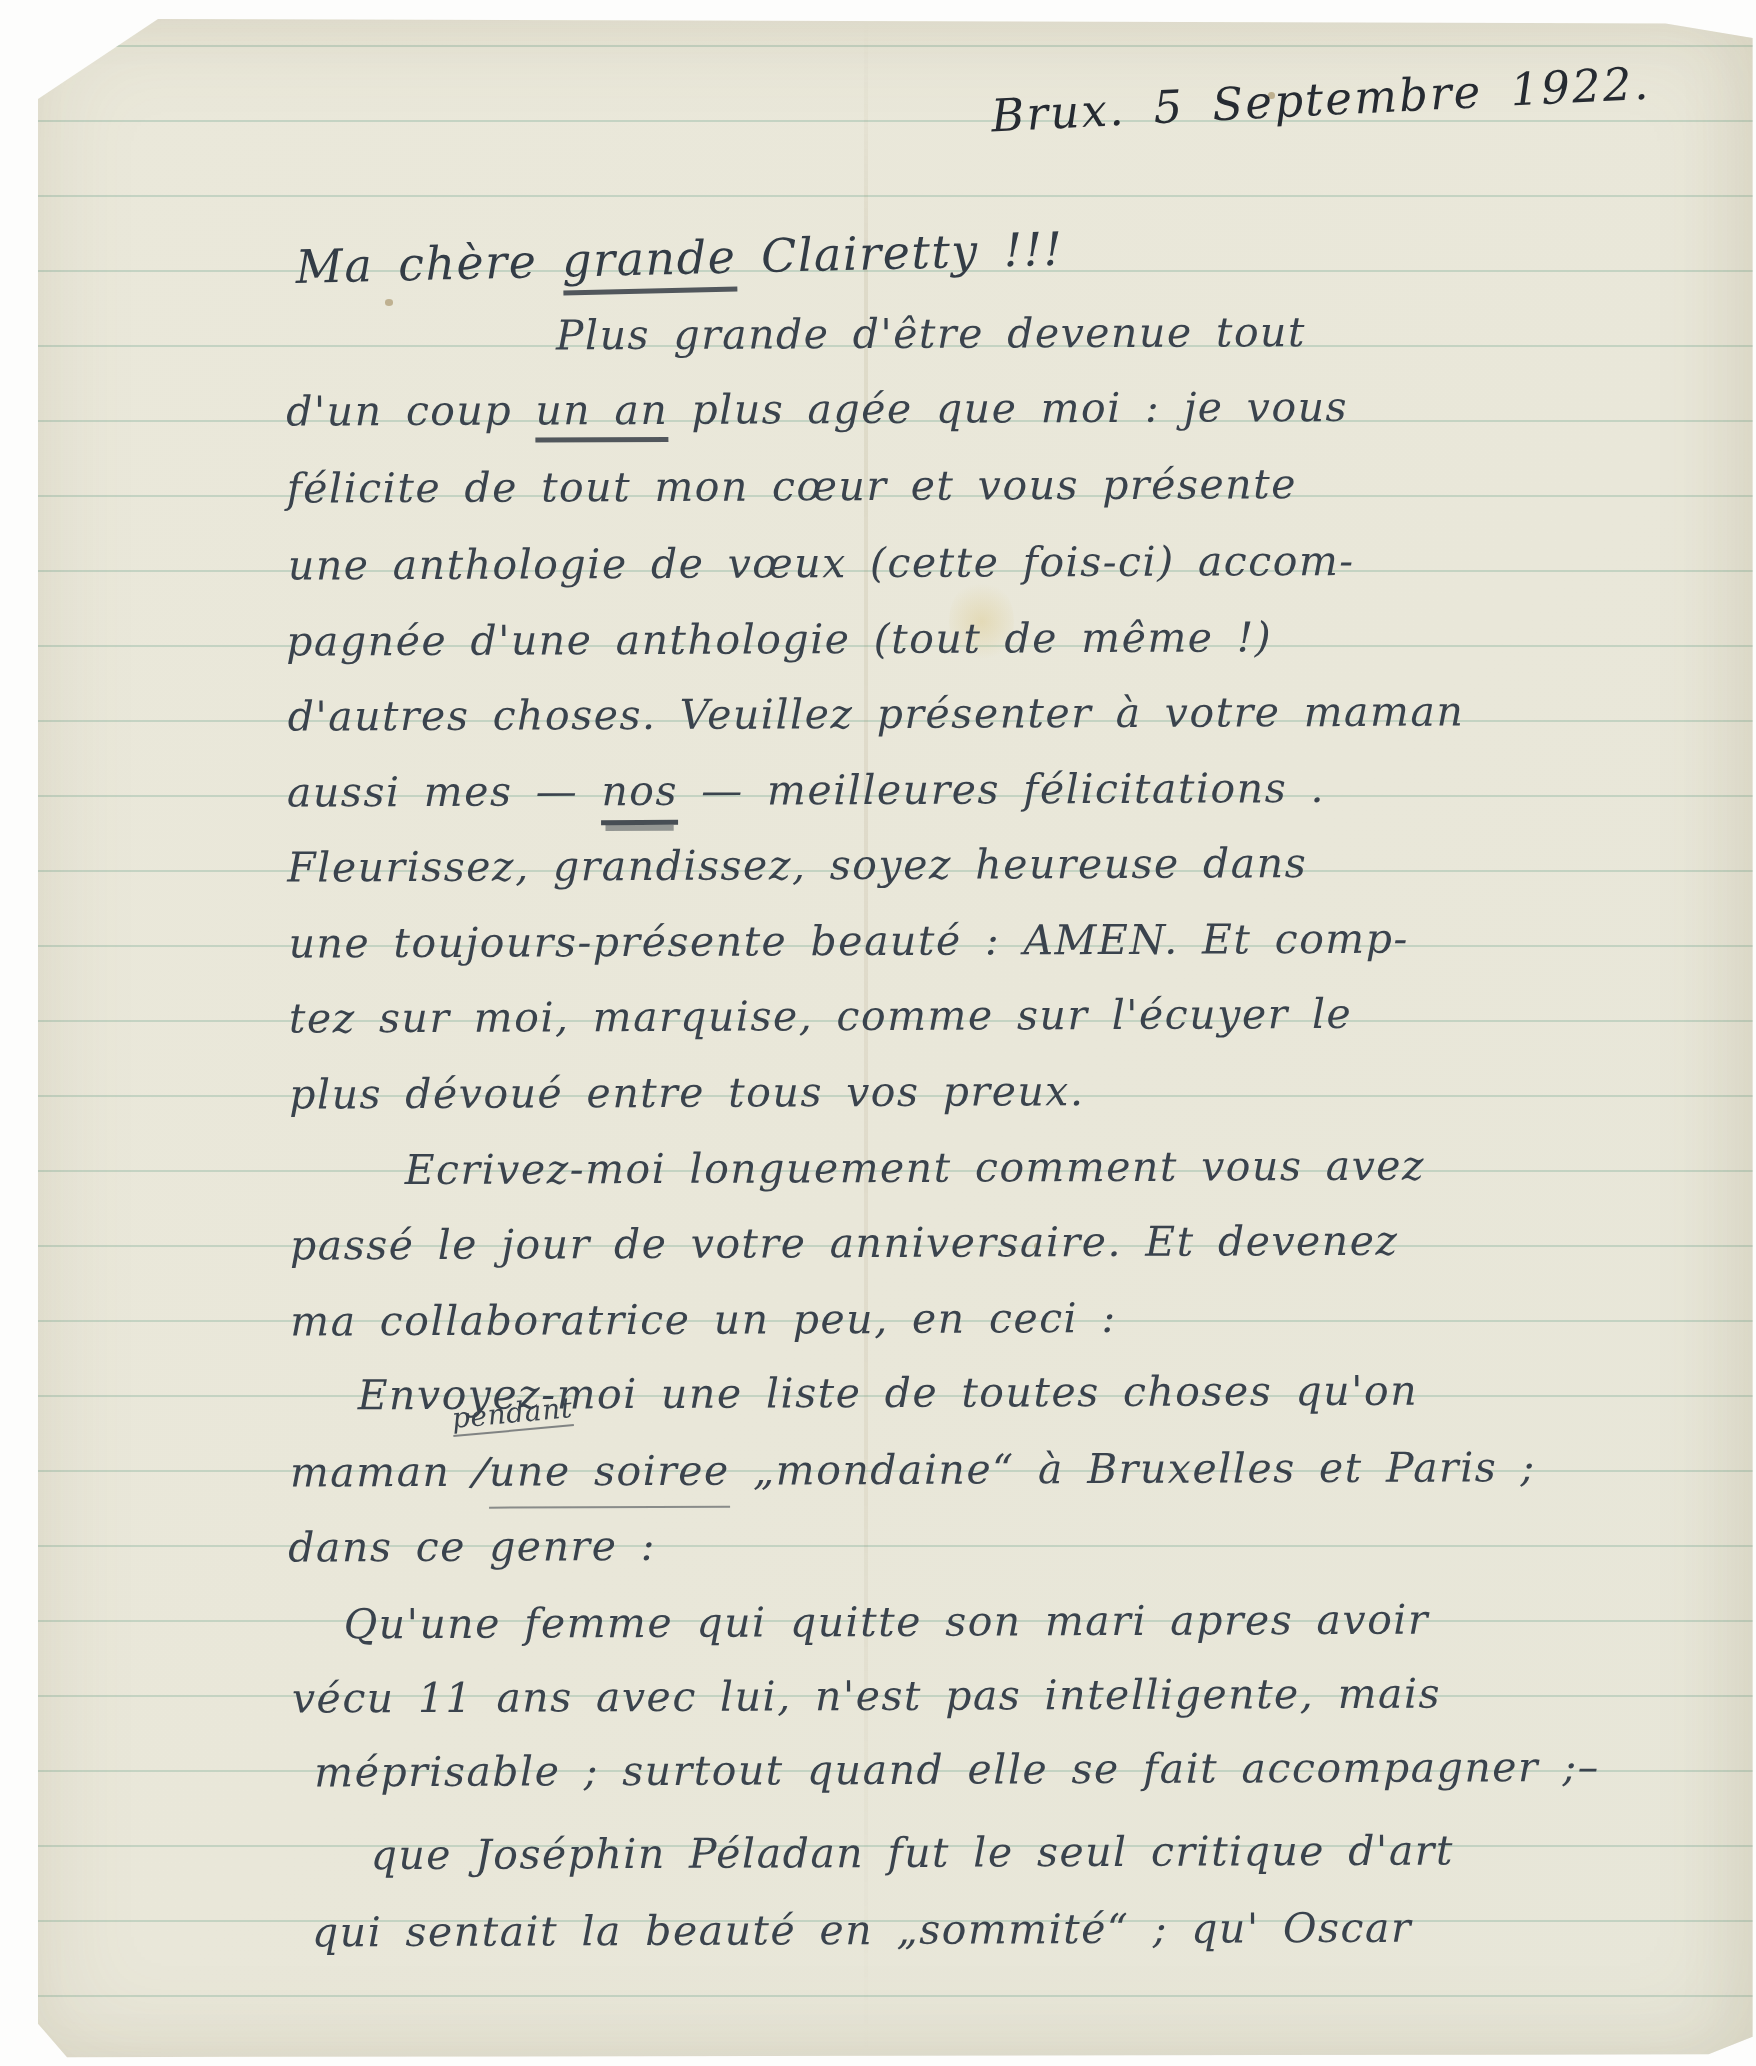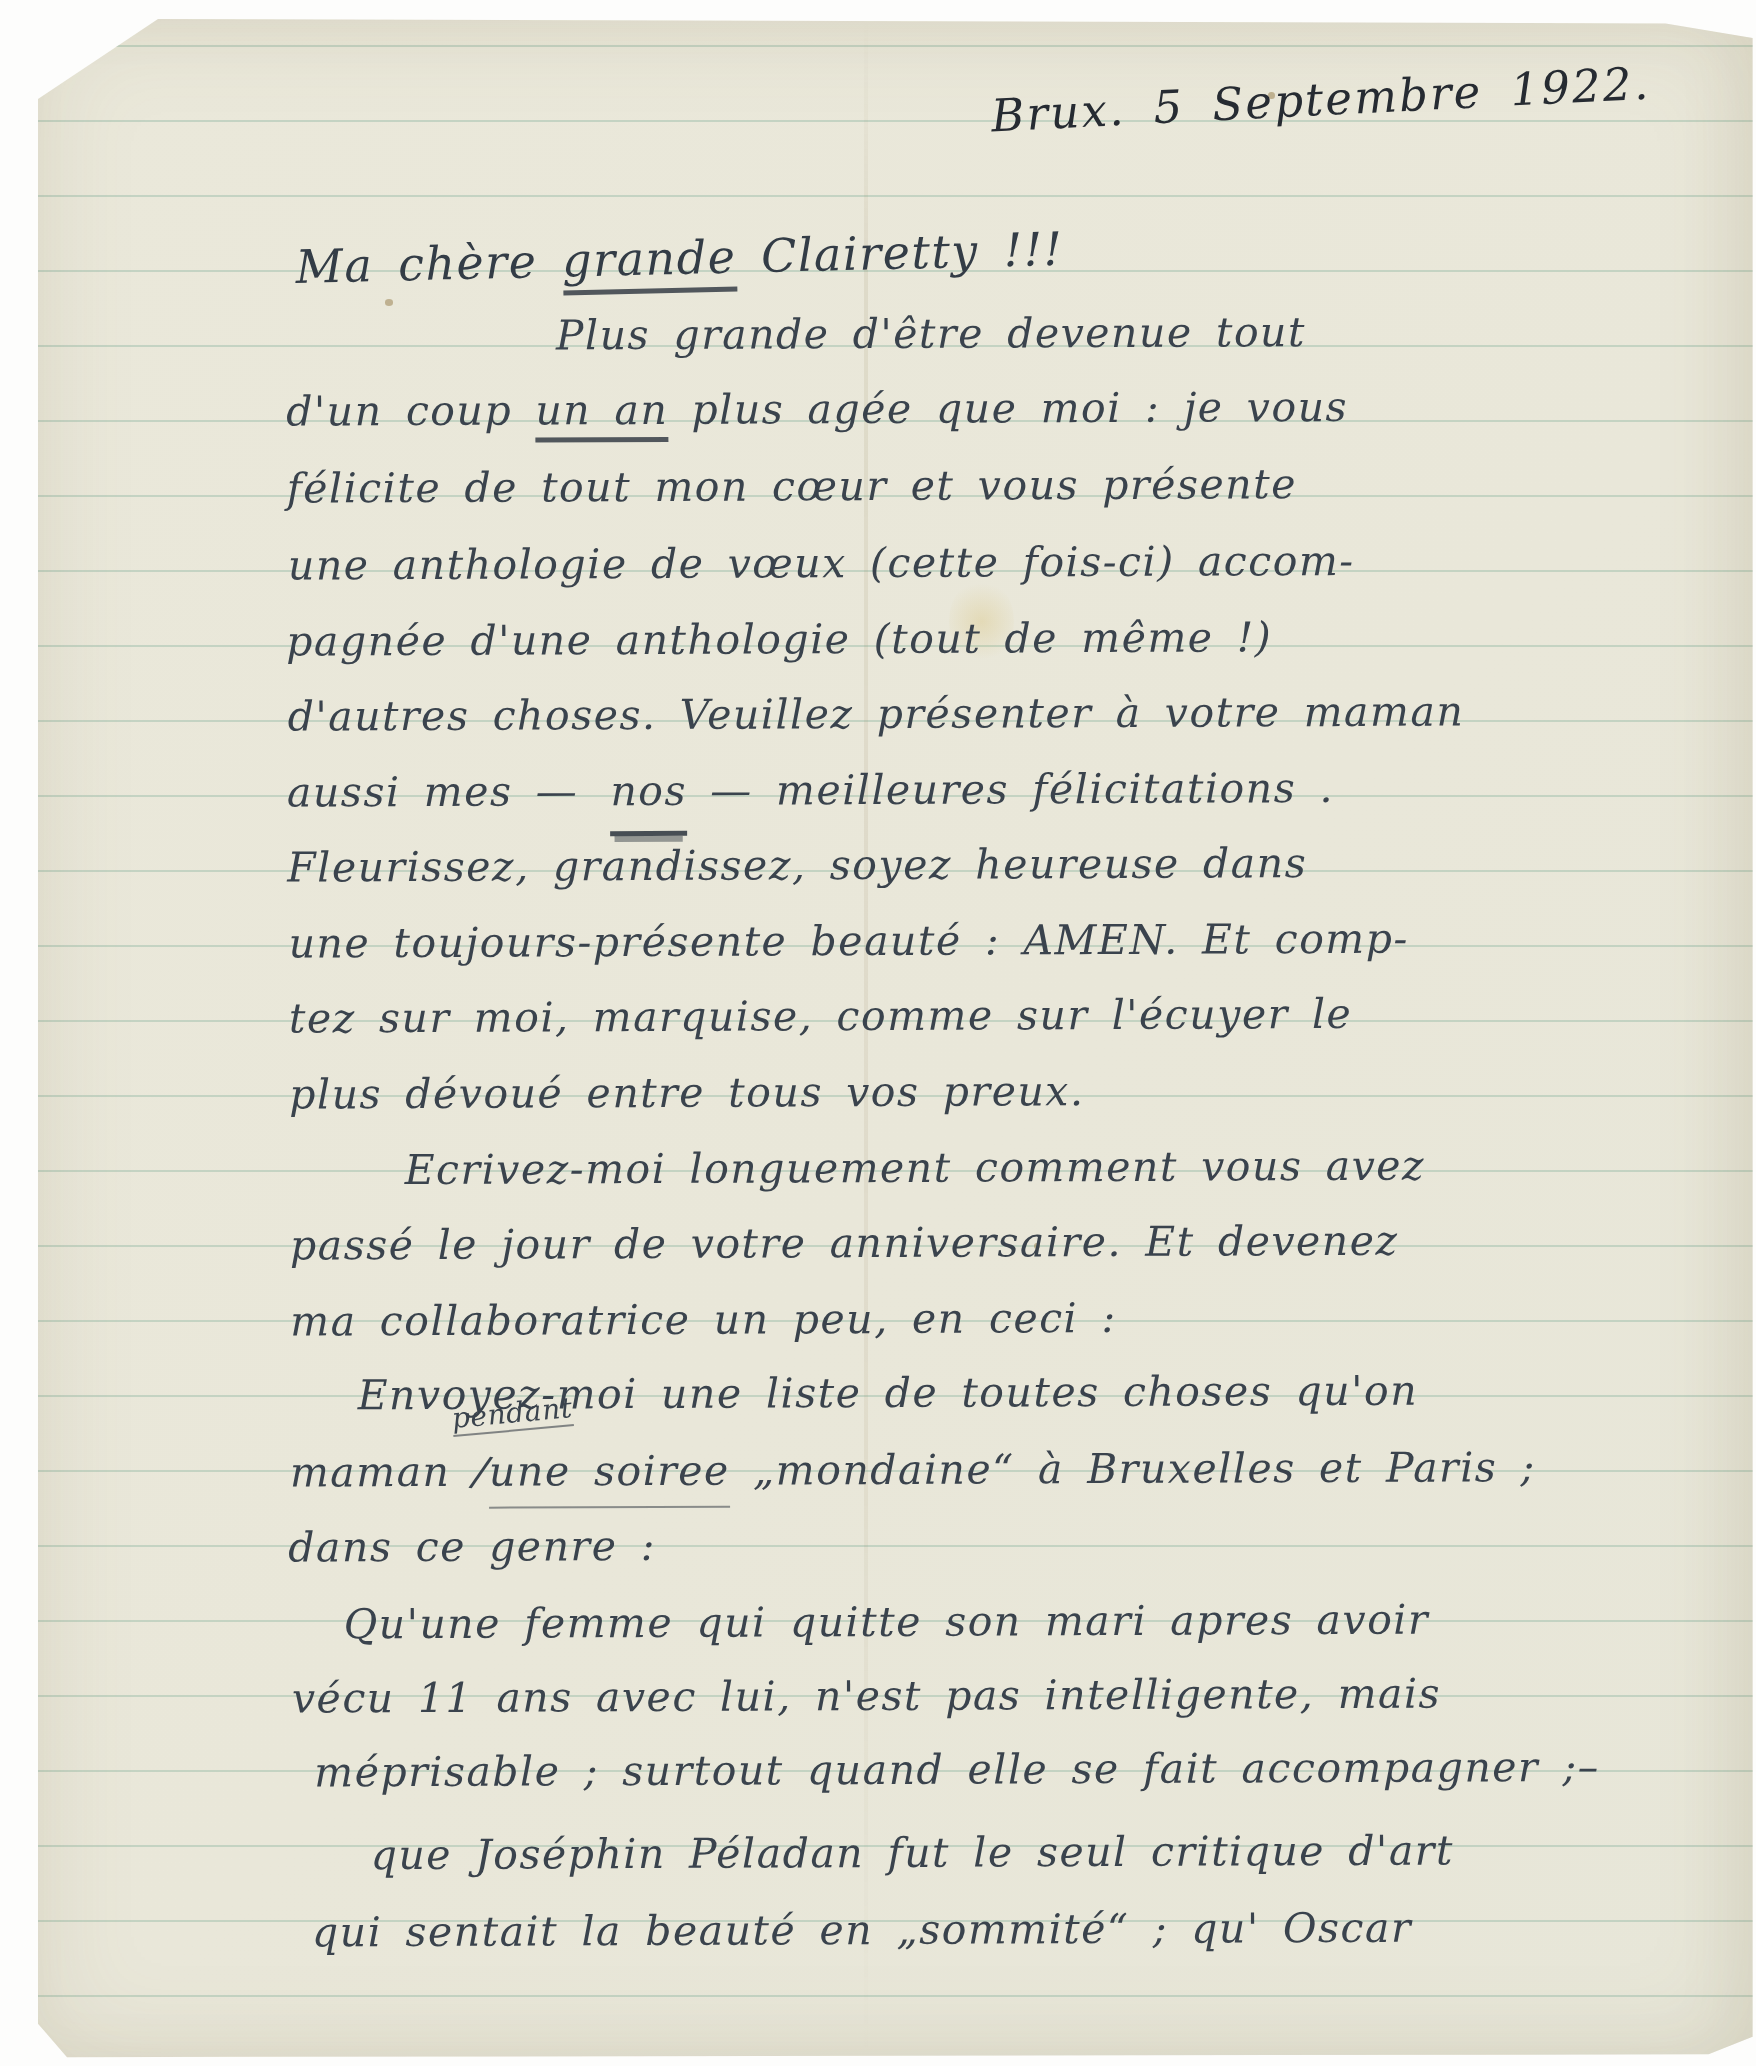--- a/index.html
+++ b/index.html
@@ -41,21 +41,21 @@
     font-size:41px;line-height:1.15;
     letter-spacing:1.5px;word-spacing:8.7px;
     white-space:pre;
   }
   .line.date{
     font-size:45px;letter-spacing:2.2px;word-spacing:11.6px;
     color:#262b32;transform:rotate(-2.6deg);
   }
   .line.salutation{font-size:46px;transform:rotate(-1.1deg);color:#333c46;}
   .u{border-bottom:5.1px solid rgba(42,50,60,.8);padding-bottom:2.9px;}
-  .u2{border-bottom:5.8px solid rgba(42,50,60,.85);padding-bottom:16px;box-shadow:0 10.2px 0 -4.4px rgba(42,50,60,.45);margin-left:9px;}
+  .u2{border-bottom:5.8px solid rgba(42,50,60,.85);padding-bottom:5px;box-shadow:0 10.2px 0 -4.4px rgba(42,50,60,.45);}
   .u-light{border-bottom:2.9px solid rgba(42,50,60,.5);padding-bottom:11px;}
   .ins-wrap{position:relative;display:inline-block;}
   .ins{
     position:absolute;left:-22px;top:-51px;
     font-size:28px;letter-spacing:0.7px;word-spacing:2.9px;
     border-bottom:2.9px solid rgba(42,50,60,.55);
     transform:rotate(-5deg);white-space:nowrap;
   }
   .caret{display:inline-block;transform:rotate(8deg);font-size:41px;}
 </style>

